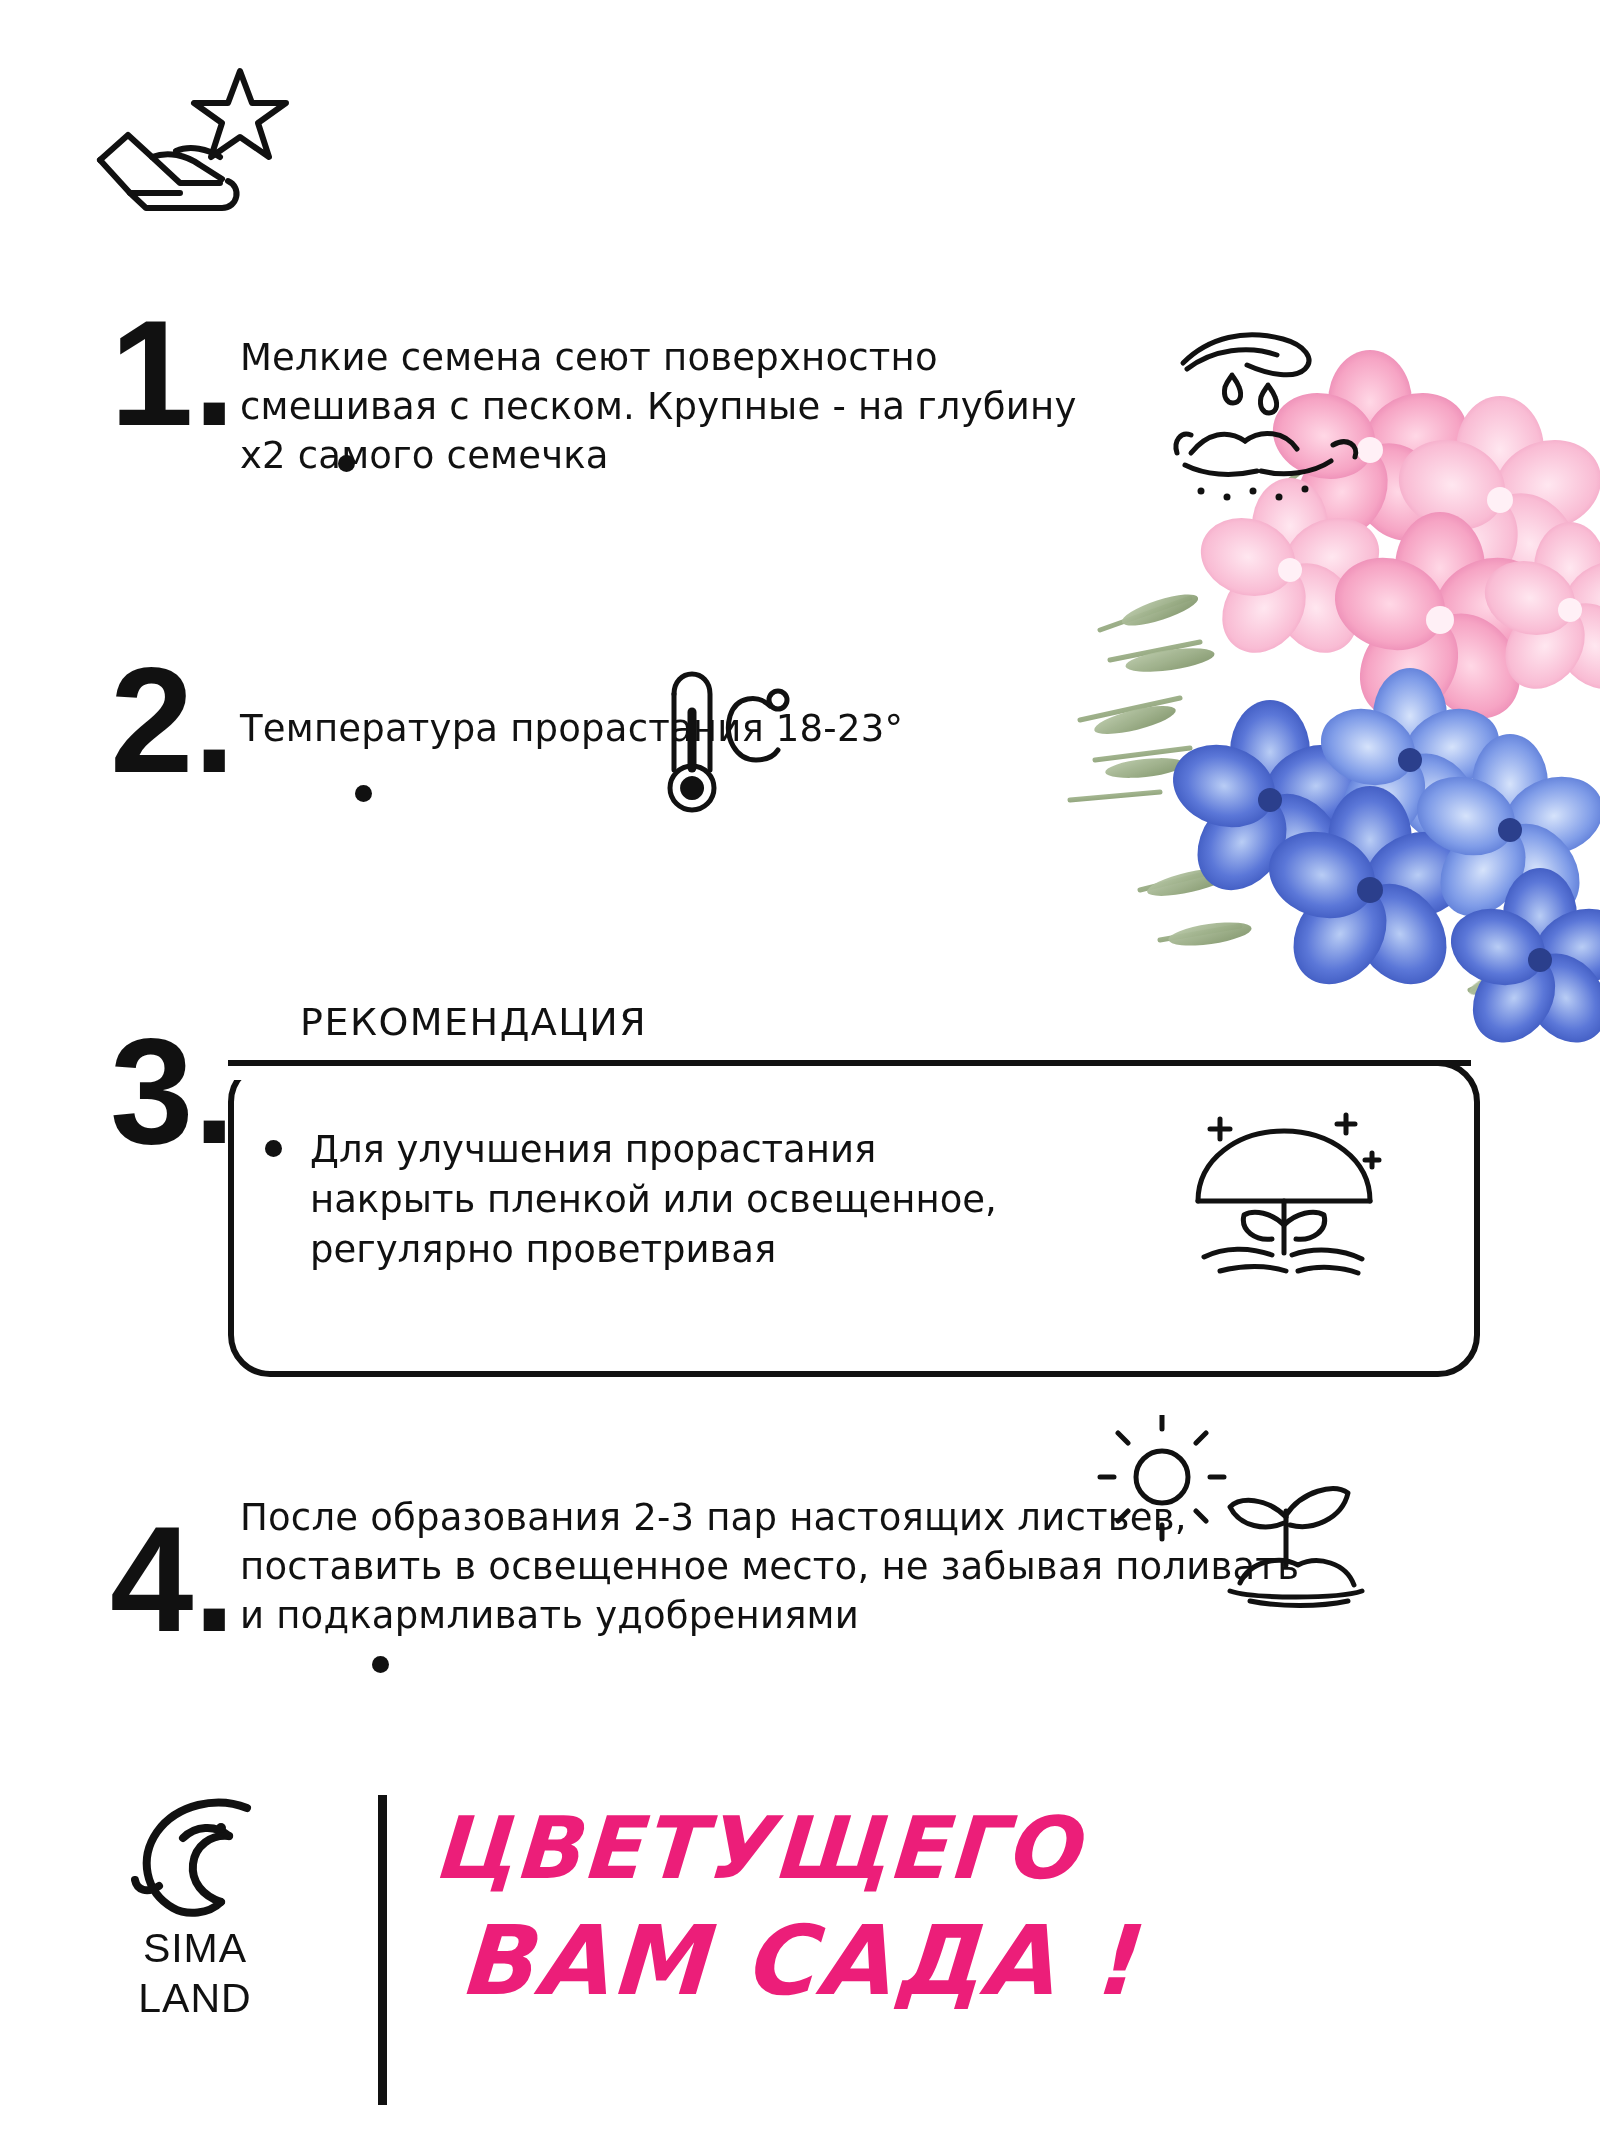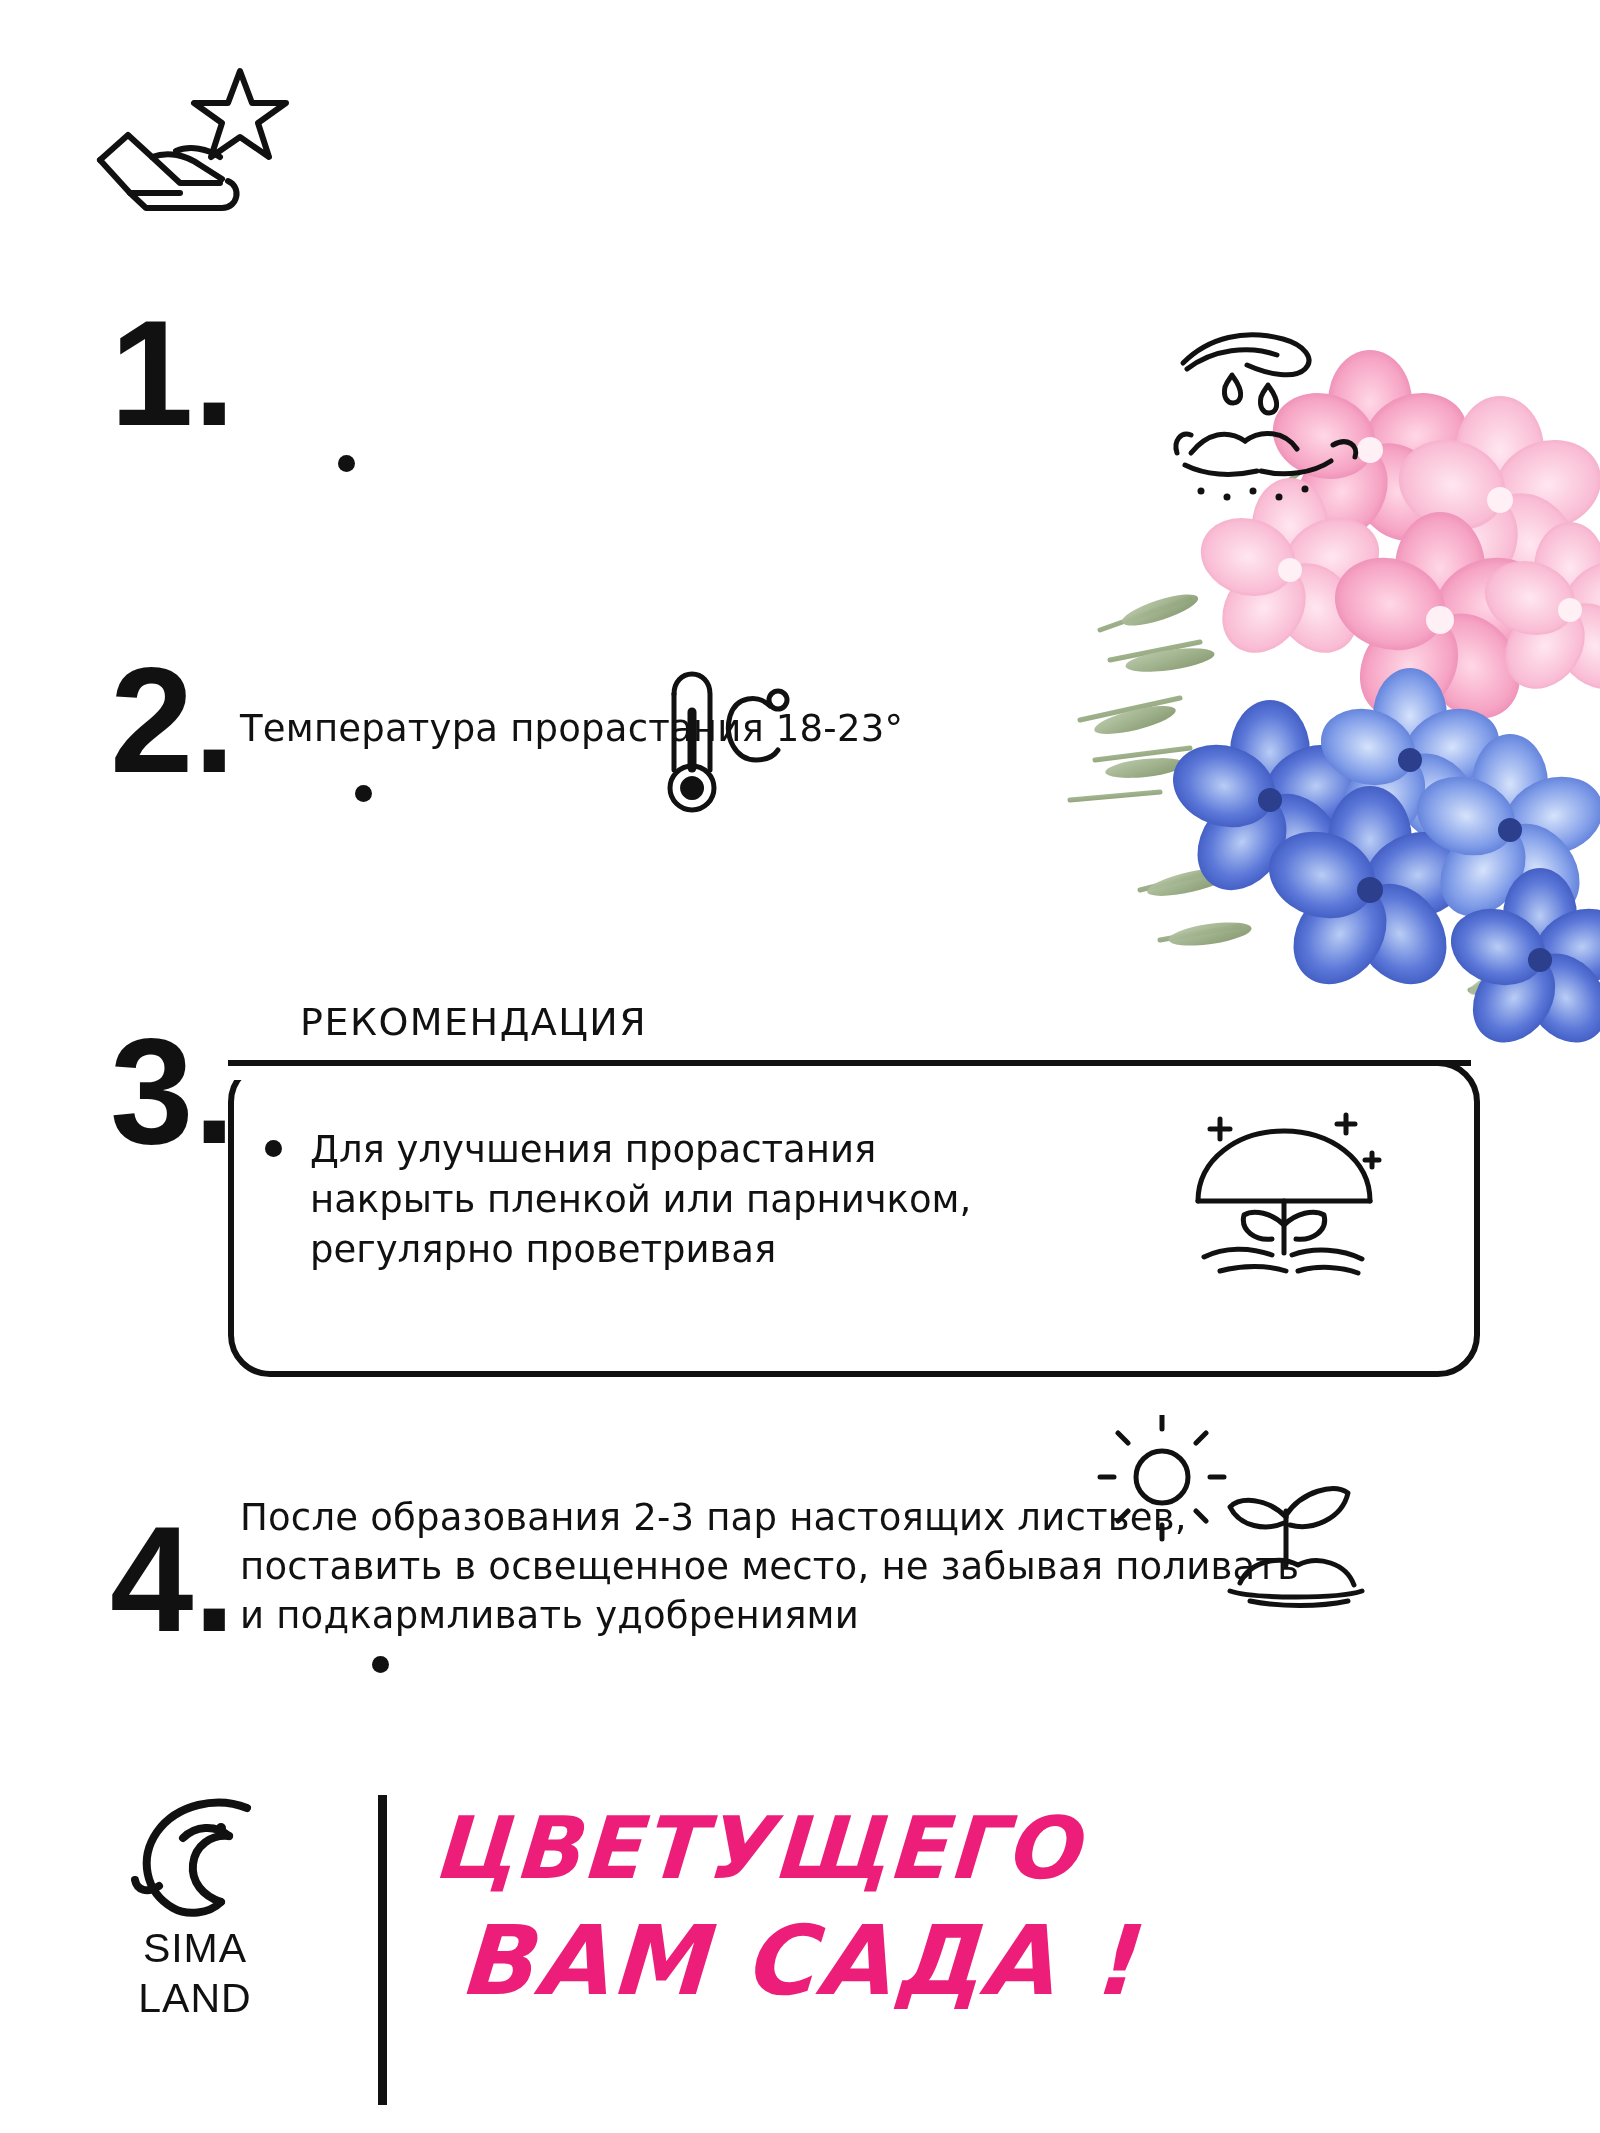--- a/index.html
+++ b/index.html
@@ -419,20 +419,21 @@
         </g>
         <circle cx="0" cy="0" r="12" fill="#2b3f8c"></circle>
       </g>
     </g>
   </svg>
 </div>
 
 <div class="step" id="step1">
   <div class="step-num">1.</div>
   <div class="bullet s1-bullet"></div>
+  <div class="step-text">Мелкие семена сеют поверхностно смешивая с песком. Крупные - на глубину х2 самого семечка</div>
 </div>
 
 <span class="icon-seed">
   <svg viewBox="0 0 210 180" width="210" height="180" fill="none" stroke="#111" stroke-width="5" stroke-linecap="round" stroke-linejoin="round">
     <path d="M18 38 C44 12, 80 4, 118 14 C140 20, 150 34, 140 44 C130 54, 104 50, 82 40"></path>
     <path d="M22 44 C48 24, 84 20, 112 30"></path>
     <path d="M60 62 C58 72, 62 78, 68 78 C74 78, 78 72, 74 62 C72 56, 68 52, 67 50 C66 52, 62 56, 60 62 Z"></path>
     <path d="M96 72 C94 82, 98 88, 104 88 C110 88, 114 82, 110 72 C108 66, 104 62, 103 60 C102 62, 98 66, 96 72 Z"></path>
     <path d="M26 128 C42 108, 62 104, 80 116"></path>
     <path d="M80 116 C96 104, 120 106, 132 124"></path>
@@ -465,21 +466,21 @@
     <circle cx="128" cy="40" r="9"></circle>
   </svg>
 </span>
 
 <div id="step3-num">3.</div>
 <div class="rec-box"></div>
 <div class="rec-box-cover"></div>
 <div class="rec-line"></div>
 <div class="rec-label">РЕКОМЕНДАЦИЯ</div>
 <div class="bullet" id="step3-bullet"></div>
-<div id="step3-text">Для улучшения прорастания накрыть пленкой или парничком, регулярно проветривая</div>
+<div id="step3-text">Для улучшения прорастания накрыть пленкой или освещенное, регулярно проветривая</div>
 
 <span class="icon-greenhouse">
   <svg viewBox="0 0 210 180" width="210" height="180" fill="none" stroke="#111" stroke-width="5" stroke-linecap="round" stroke-linejoin="round">
     <path d="M18 96 C18 54, 58 26, 104 26 C150 26, 190 54, 190 96"></path>
     <path d="M18 96 L190 96"></path>
     <path d="M104 96 L104 148"></path>
     <path d="M104 120 C92 108, 74 104, 64 110 C60 126, 76 136, 92 134"></path>
     <path d="M104 120 C116 108, 134 104, 144 110 C148 126, 132 136, 116 134"></path>
     <path d="M24 152 C44 142, 70 142, 92 150"></path>
     <path d="M112 150 C134 142, 162 144, 182 154"></path>

